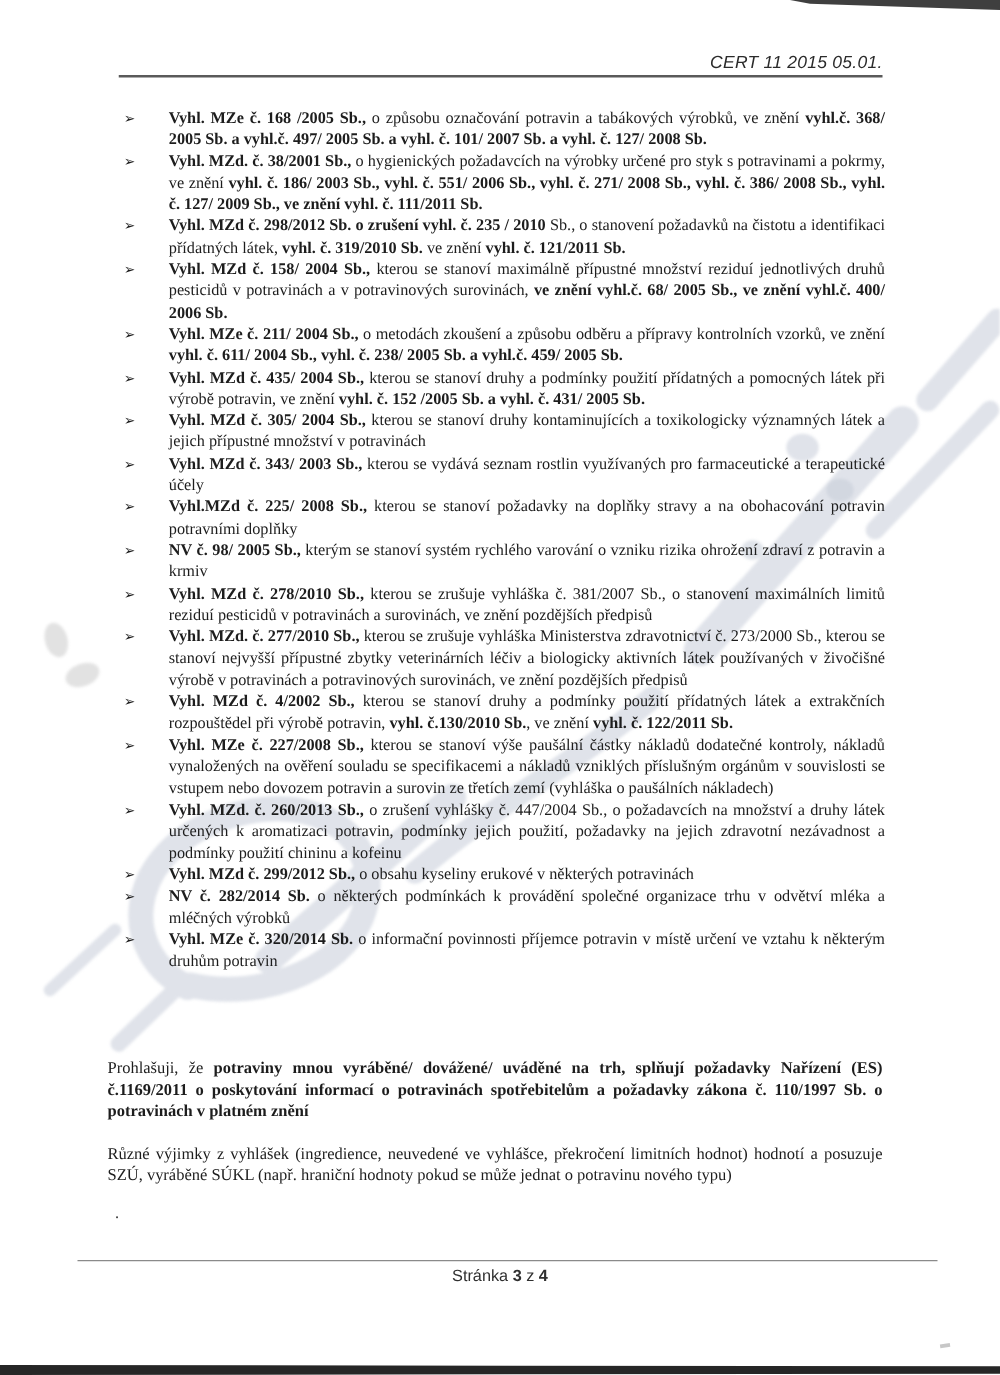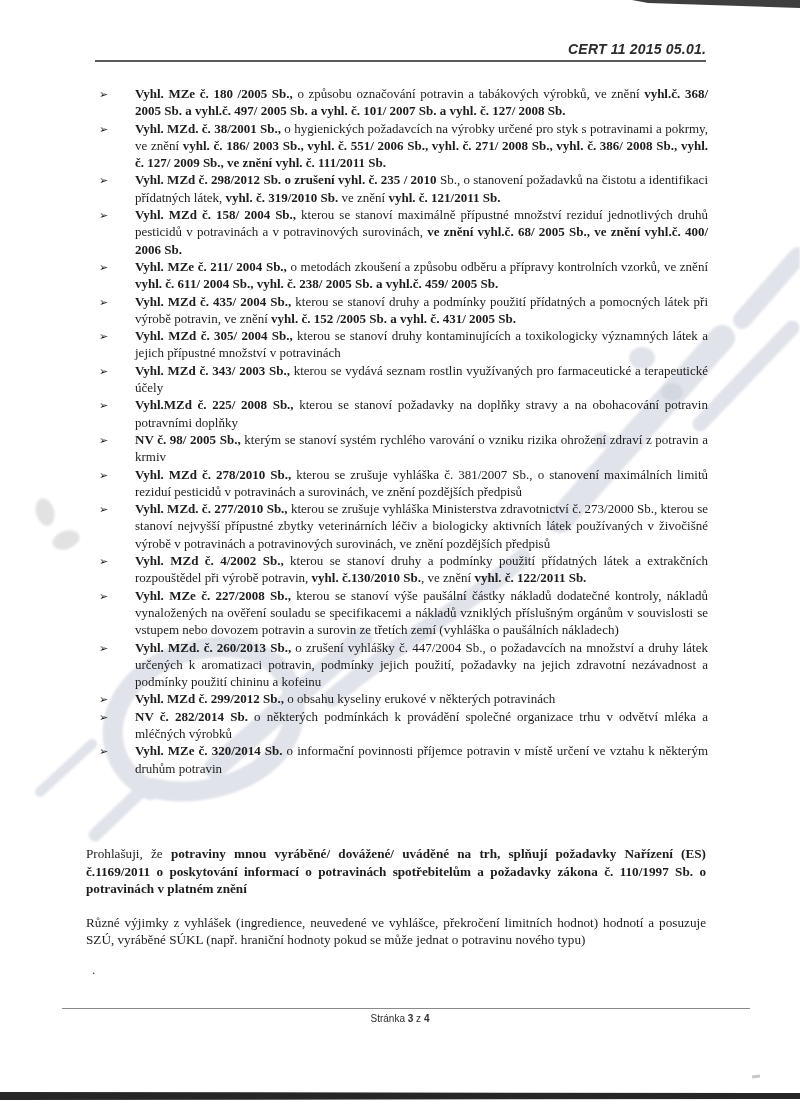--- a/index.html
+++ b/index.html
@@ -12,21 +12,21 @@
   .page{position:absolute;inset:0;}
 
   
   .artifact-under{position:absolute;inset:0;z-index:0;pointer-events:none;}
   .artifact-over{position:absolute;inset:0;z-index:3;pointer-events:none;}
   .content{position:absolute;inset:0;z-index:1;}
 
   .doc-code{
     position:absolute;top:41px;right:94px;
     font-family:"Liberation Sans", sans-serif;
-    font-style:italic;font-weight:bold;font-size:14px;color:#2b2b2b;
+    font-style:italic;font-weight:normal;font-size:14px;color:#2b2b2b;
     letter-spacing:0.2px;
   }
   .header-rule{
     position:absolute;top:60px;left:95px;width:611px;height:0;
     border-top:2px solid #5a5a5a;
   }
 
   .reg-list{
     position:absolute;top:85px;left:98px;width:610px;
     font-size:13px;line-height:17.3px;text-align:justify;
@@ -47,21 +47,21 @@
   .stray-dot{
     position:absolute;top:962px;left:92px;font-size:13px;color:#333;
   }
 
   .footer-rule{
     position:absolute;top:1008px;left:62px;width:688px;height:0;
     border-top:1.5px solid #8a8a8a;
   }
   .footer-text{
     position:absolute;top:1013px;left:0;width:800px;text-align:center;
-    font-family:"Liberation Sans", sans-serif;font-size:10px;color:#2f2f2f;
+    font-family:"Liberation Sans", sans-serif;font-size:13px;color:#2f2f2f;
   }
   .wm{filter:blur(1.1px);}
 </style>
 </head>
 <body>
 
 <div class="page">
 
   <svg class="artifact-under wm" width="800" height="1100" viewBox="0 0 800 1100">
     <g stroke="#c6cdd9" fill="none" stroke-linecap="round" opacity="0.55">
@@ -84,21 +84,21 @@
       <ellipse cx="45" cy="512" rx="9" ry="14" transform="rotate(-15 45 512)"></ellipse>
       <ellipse cx="66" cy="540" rx="14" ry="9" transform="rotate(-20 66 540)"></ellipse>
     </g>
   </svg>
 
   <div class="content">
     <div class="doc-code">CERT 11 2015 05.01.</div>
     <div class="header-rule"></div>
 
     <div class="reg-list">
-        <div class="li"><span class="bullet">➢</span><span><span class="b">Vyhl. MZe č. 180 /2005 Sb.,</span><span> o způsobu označování potravin a tabákových výrobků, ve znění </span><span class="b">vyhl.č. 368/ 2005 Sb. a vyhl.č. 497/ 2005 Sb. a vyhl. č. 101/ 2007 Sb. a vyhl. č. 127/ 2008 Sb.</span></span></div>
+        <div class="li"><span class="bullet">➢</span><span><span class="b">Vyhl. MZe č. 168 /2005 Sb.,</span><span> o způsobu označování potravin a tabákových výrobků, ve znění </span><span class="b">vyhl.č. 368/ 2005 Sb. a vyhl.č. 497/ 2005 Sb. a vyhl. č. 101/ 2007 Sb. a vyhl. č. 127/ 2008 Sb.</span></span></div>
         <div class="li"><span class="bullet">➢</span><span><span class="b">Vyhl. MZd. č. 38/2001 Sb.,</span><span> o hygienických požadavcích na výrobky určené pro styk s potravinami a pokrmy, ve znění </span><span class="b">vyhl. č. 186/ 2003 Sb., vyhl. č. 551/ 2006 Sb., vyhl. č. 271/ 2008 Sb., vyhl. č. 386/ 2008 Sb., vyhl. č. 127/ 2009 Sb., ve znění vyhl. č. 111/2011 Sb.</span></span></div>
         <div class="li"><span class="bullet">➢</span><span><span class="b">Vyhl. MZd č. 298/2012 Sb. o zrušení vyhl. č. 235 / 2010 </span><span>Sb., o stanovení požadavků na čistotu a identifikaci přídatných látek, </span><span class="b">vyhl. č. 319/2010 Sb.</span><span> ve znění </span><span class="b">vyhl. č. 121/2011 Sb.</span></span></div>
         <div class="li"><span class="bullet">➢</span><span><span class="b">Vyhl. MZd č. 158/ 2004 Sb.,</span><span> kterou se stanoví maximálně přípustné množství reziduí jednotlivých druhů pesticidů v potravinách a v potravinových surovinách, </span><span class="b">ve znění vyhl.č. 68/ 2005 Sb., ve znění vyhl.č. 400/ 2006 Sb.</span></span></div>
         <div class="li"><span class="bullet">➢</span><span><span class="b">Vyhl. MZe č. 211/ 2004 Sb.,</span><span> o metodách zkoušení a způsobu odběru a přípravy kontrolních vzorků, ve znění </span><span class="b">vyhl. č. 611/ 2004 Sb., vyhl. č. 238/ 2005 Sb. a vyhl.č. 459/ 2005 Sb.</span></span></div>
         <div class="li"><span class="bullet">➢</span><span><span class="b">Vyhl. MZd č. 435/ 2004 Sb.,</span><span> kterou se stanoví druhy a podmínky použití přídatných a pomocných látek při výrobě potravin, ve znění </span><span class="b">vyhl. č. 152 /2005 Sb. a vyhl. č. 431/ 2005 Sb.</span></span></div>
         <div class="li"><span class="bullet">➢</span><span><span class="b">Vyhl. MZd č. 305/ 2004 Sb.,</span><span> kterou se stanoví druhy kontaminujících a toxikologicky významných látek a jejich přípustné množství v potravinách</span></span></div>
         <div class="li"><span class="bullet">➢</span><span><span class="b">Vyhl. MZd č. 343/ 2003 Sb.,</span><span> kterou se vydává seznam rostlin využívaných pro farmaceutické a terapeutické účely</span></span></div>
         <div class="li"><span class="bullet">➢</span><span><span class="b">Vyhl.MZd č. 225/ 2008 Sb.,</span><span> kterou se stanoví požadavky na doplňky stravy a na obohacování potravin potravními doplňky</span></span></div>
         <div class="li"><span class="bullet">➢</span><span><span class="b">NV č. 98/ 2005 Sb.,</span><span> kterým se stanoví systém rychlého varování o vzniku rizika ohrožení zdraví z potravin a krmiv</span></span></div>
         <div class="li"><span class="bullet">➢</span><span><span class="b">Vyhl. MZd č. 278/2010 Sb.,</span><span> kterou se zrušuje vyhláška č. 381/2007 Sb., o stanovení maximálních limitů reziduí pesticidů v potravinách a surovinách, ve znění pozdějších předpisů</span></span></div>

